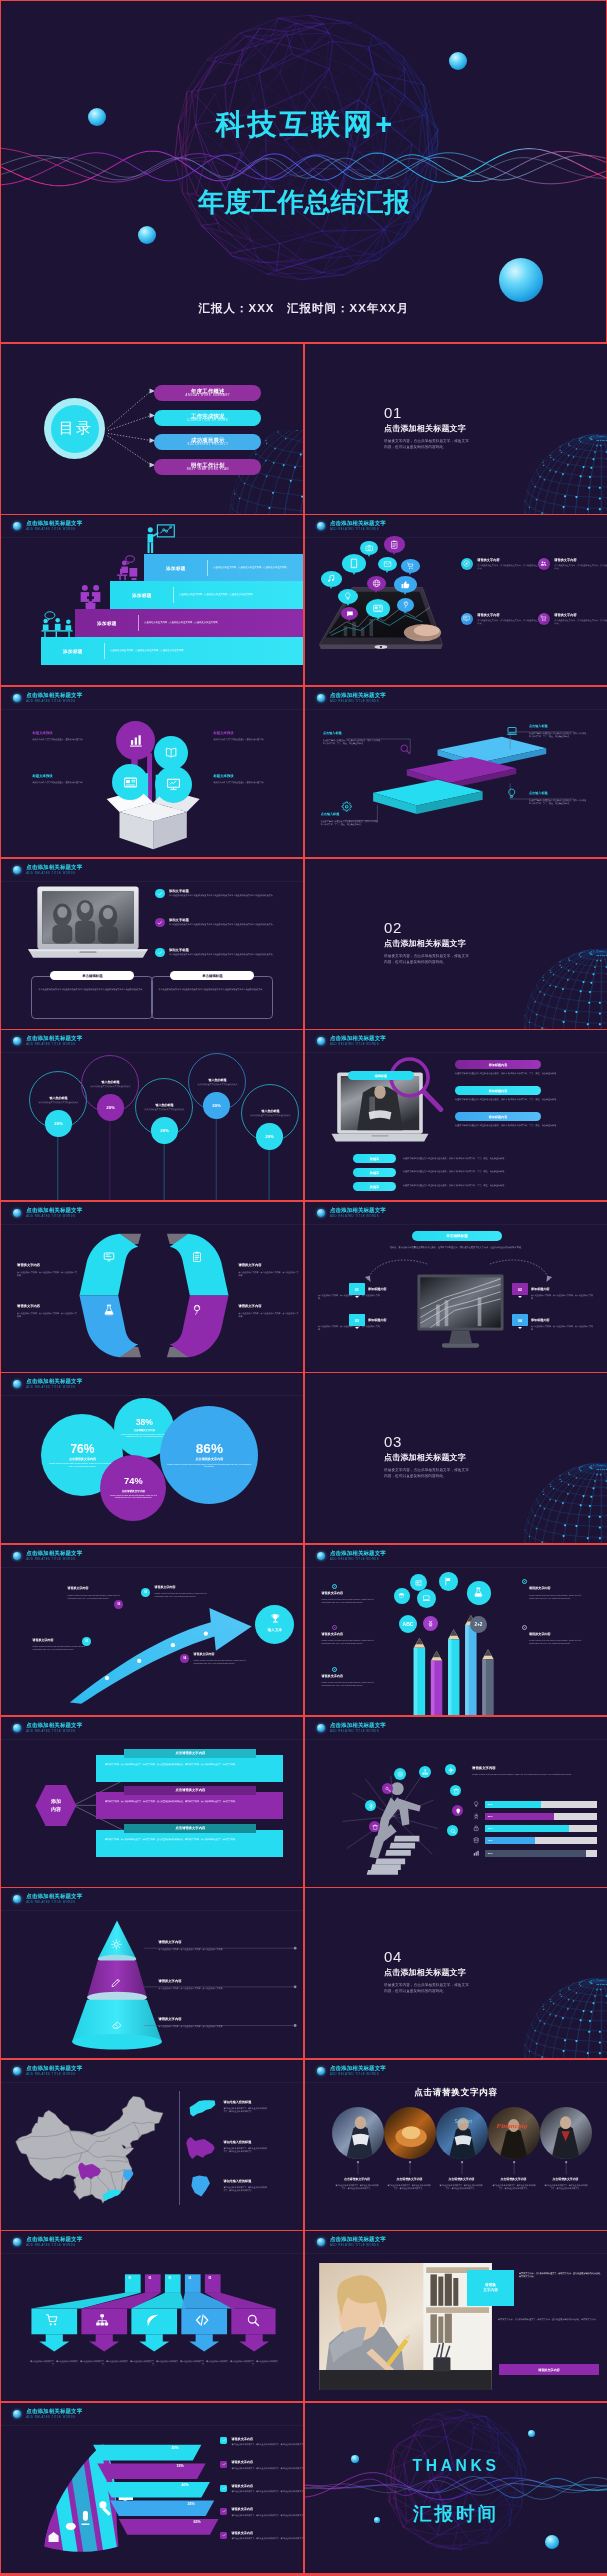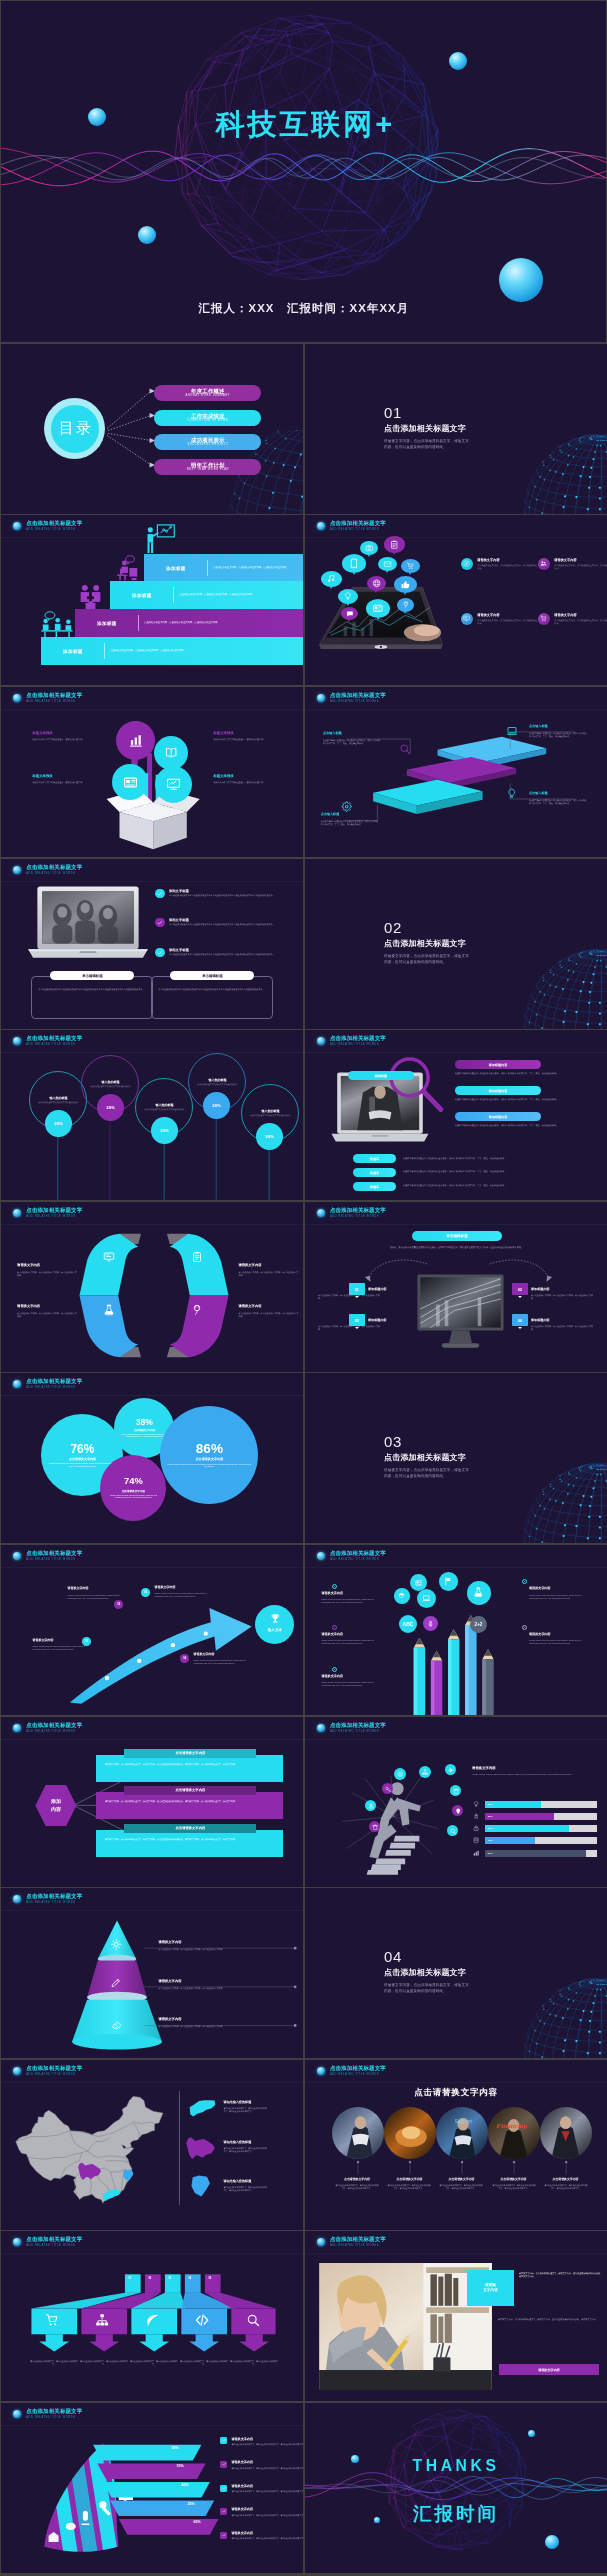--- a/index.html
+++ b/index.html
@@ -1,19 +1,19 @@
 <!DOCTYPE html>
 <html style="font-size:11.4px"><head>
 <meta charset="utf-8">
 <title>PPT Template Preview</title>
 <style>
 *{box-sizing:border-box;margin:0;padding:0}
 html,body{width:608px;height:2576px;background:#dedce0;}
 body{font-family:"Liberation Sans",sans-serif;}
-#page{position:relative;width:608px;height:2576px;background:#404040;overflow:hidden;}
+#page{position:relative;width:608px;height:2576px;background:#ef4444;overflow:hidden;}
 .slide{position:absolute;background:#1d1435;overflow:hidden;}
 .sl{width:302px;height:170px}
 .cover{left:1.4px;top:1.4px;width:605px;height:341px}
 .abs{position:absolute}
 
 
 .c-title{position:absolute;left:0;top:107px;width:605px;text-align:center;font-size:29px;font-weight:bold;color:#2ce0f5;letter-spacing:2.9px;line-height:33px;text-indent:2.9px;}
 .c-sub{position:absolute;left:0;top:187px;width:605px;text-align:center;font-size:26.5px;font-weight:bold;color:#2ce0f5;letter-spacing:0px;line-height:29px;}
 .c-foot{position:absolute;left:0;top:301px;width:605px;text-align:center;font-size:11.4px;font-weight:bold;color:#eceaf4;letter-spacing:1.1px;line-height:13.6px;}
 .orb{position:absolute;border-radius:50%;background:radial-gradient(circle at 36% 30%,#d8f6ff 0%,#68d8f8 30%,#25a8e8 65%,#0d63a8 100%);}
@@ -261,20 +261,21 @@
         <path d="M0.0 257.1L6.0 256.5L12.1 255.6L18.1 254.4L24.2 252.9L30.2 251.1L36.3 249.0L42.3 246.6L48.3 244.1L54.4 241.3L60.4 238.4L66.5 235.4L72.5 232.3L78.6 229.3L84.6 226.3L90.6 223.5L96.7 220.8L102.7 218.4L108.8 216.3L114.8 214.6L120.9 213.4L126.9 212.6L132.9 212.3L139.0 212.6L145.0 213.4L151.1 214.8L157.1 216.7L163.2 219.1L169.2 221.9L175.2 225.1L181.3 228.6L187.3 232.3L193.4 235.9L199.4 239.5L205.5 242.9L211.5 245.9L217.5 248.4L223.6 250.2L229.6 251.3L235.7 251.6L241.7 251.0L247.8 249.6L253.8 247.3L259.8 244.2L265.9 240.6L271.9 236.5L278.0 232.2L284.0 227.9L290.1 223.9L296.1 220.5L302.1 217.8L308.2 216.1L314.2 215.6L320.3 216.3L326.3 218.3L332.4 221.3L338.4 225.3L344.4 229.9L350.5 234.8L356.5 239.6L362.6 243.8L368.6 247.1L374.7 249.1L380.7 249.7L386.7 248.7L392.8 246.2L398.8 242.4L404.9 237.6L410.9 232.4L417.0 227.2L423.0 222.7L429.0 219.1L435.1 217.0L441.1 216.5L447.2 217.6L453.2 220.3L459.3 224.2L465.3 228.9L471.3 234.0L477.4 238.9L483.4 243.3L489.5 246.8L495.5 249.1L501.6 250.0L507.6 249.5L513.6 247.8L519.7 244.9L525.7 241.1L531.8 236.8L537.8 232.2L543.9 227.7L549.9 223.6L555.9 220.1L562.0 217.4L568.0 215.7L574.1 215.0L580.1 215.4L586.2 216.6L592.2 218.8L598.2 221.7L604.3 225.1L610.3 228.9L616.4 232.8L622.4 236.8L628.5 240.5L634.5 243.9L640.5 246.9L646.6 249.3L652.6 251.1L658.7 252.2L664.7 252.6L670.8 252.4L676.8 251.5L682.8 250.0L688.9 248.1L694.9 245.6L701.0 242.8L707.0 239.8L713.1 236.5L719.1 233.2L725.1 229.9L731.2 226.7L737.2 223.6L743.3 220.8L749.3 218.2L755.4 216.0L761.4 214.1L767.4 212.6L773.5 211.5L779.5 210.8L785.6 210.5L791.6 210.6L797.7 211.1L803.7 212.0L809.7 213.2L815.8 214.7L821.8 216.5L827.9 218.6L833.9 220.8L840.0 223.2L846.0 225.8" stroke="url(#wg2)" stroke-width="1.3" stroke-opacity="0.92" fill="none" stroke-linejoin="round"></path>
         <path d="M0.0 229.1L6.0 226.8L12.1 224.6L18.1 222.6L24.2 220.7L30.2 219.2L36.3 217.9L42.3 216.9L48.3 216.3L54.4 216.1L60.4 216.3L66.5 216.8L72.5 217.8L78.6 219.2L84.6 221.0L90.6 223.2L96.7 225.6L102.7 228.3L108.8 231.1L114.8 234.1L120.9 237.1L126.9 240.0L132.9 242.7L139.0 245.1L145.0 247.2L151.1 248.7L157.1 249.8L163.2 250.2L169.2 250.0L175.2 249.2L181.3 247.6L187.3 245.5L193.4 242.8L199.4 239.7L205.5 236.2L211.5 232.7L217.5 229.2L223.6 225.9L229.6 223.0L235.7 220.8L241.7 219.3L247.8 218.8L253.8 219.2L259.8 220.6L265.9 222.9L271.9 226.1L278.0 229.8L284.0 233.9L290.1 238.1L296.1 241.9L302.1 245.1L308.2 247.4L314.2 248.5L320.3 248.3L326.3 246.7L332.4 243.9L338.4 240.1L344.4 235.6L350.5 230.9L356.5 226.6L362.6 223.0L368.6 220.6L374.7 219.8L380.7 220.7L386.7 223.1L392.8 227.0L398.8 231.7L404.9 236.7L410.9 241.4L417.0 245.2L423.0 247.5L429.0 248.0L435.1 246.7L441.1 243.8L447.2 239.6L453.2 234.7L459.3 229.7L465.3 225.4L471.3 222.0L477.4 220.1L483.4 219.8L489.5 221.2L495.5 223.9L501.6 227.7L507.6 232.1L513.6 236.7L519.7 241.0L525.7 244.5L531.8 247.1L537.8 248.5L543.9 248.5L549.9 247.4L555.9 245.1L562.0 242.0L568.0 238.2L574.1 234.2L580.1 230.2L586.2 226.5L592.2 223.3L598.2 220.9L604.3 219.3L610.3 218.6L616.4 218.9L622.4 220.0L628.5 221.9L634.5 224.5L640.5 227.5L646.6 230.8L652.6 234.3L658.7 237.7L664.7 240.9L670.8 243.8L676.8 246.3L682.8 248.2L688.9 249.6L694.9 250.3L701.0 250.5L707.0 250.0L713.1 249.0L719.1 247.5L725.1 245.5L731.2 243.2L737.2 240.7L743.3 237.9L749.3 235.1L755.4 232.2L761.4 229.4L767.4 226.7L773.5 224.2L779.5 222.0L785.6 220.1L791.6 218.5L797.7 217.2L803.7 216.3L809.7 215.8L815.8 215.7L821.8 215.9L827.9 216.5L833.9 217.4L840.0 218.6L846.0 220.0" stroke="url(#wg3)" stroke-width="1.1" stroke-opacity="0.72" fill="none" stroke-linejoin="round"></path>
         <path d="M0.0 206.0L6.0 206.7L12.1 207.7L18.1 208.8L24.2 210.2L30.2 211.7L36.3 213.5L42.3 215.4L48.3 217.5L54.4 219.7L60.4 222.1L66.5 224.5L72.5 227.1L78.6 229.7L84.6 232.3L90.6 234.9L96.7 237.5L102.7 240.0L108.8 242.4L114.8 244.7L120.9 246.8L126.9 248.6L132.9 250.2L139.0 251.5L145.0 252.5L151.1 253.1L157.1 253.3L163.2 253.2L169.2 252.6L175.2 251.6L181.3 250.3L187.3 248.5L193.4 246.4L199.4 244.0L205.5 241.2L211.5 238.3L217.5 235.1L223.6 231.9L229.6 228.7L235.7 225.6L241.7 222.6L247.8 219.9L253.8 217.6L259.8 215.7L265.9 214.3L271.9 213.6L278.0 213.5L284.0 214.0L290.1 215.3L296.1 217.2L302.1 219.7L308.2 222.7L314.2 226.1L320.3 229.8L326.3 233.6L332.4 237.3L338.4 240.8L344.4 243.9L350.5 246.4L356.5 248.2L362.6 249.1L368.6 249.1L374.7 248.1L380.7 246.2L386.7 243.5L392.8 240.0L398.8 236.1L404.9 232.0L410.9 227.8L417.0 223.9L423.0 220.4L429.0 217.8L435.1 216.0L441.1 215.2L447.2 215.4L453.2 216.7L459.3 218.9L465.3 221.8L471.3 225.3L477.4 229.2L483.4 233.3L489.5 237.2L495.5 240.9L501.6 244.1L507.6 246.6L513.6 248.5L519.7 249.5L525.7 249.8L531.8 249.2L537.8 247.9L543.9 245.9L549.9 243.3L555.9 240.3L562.0 237.0L568.0 233.6L574.1 230.0L580.1 226.6L586.2 223.4L592.2 220.4L598.2 217.8L604.3 215.7L610.3 214.1L616.4 212.9L622.4 212.4L628.5 212.3L634.5 212.7L640.5 213.7L646.6 215.0L652.6 216.8L658.7 218.9L664.7 221.3L670.8 223.9L676.8 226.6L682.8 229.5L688.9 232.4L694.9 235.3L701.0 238.2L707.0 240.9L713.1 243.5L719.1 245.9L725.1 248.0L731.2 250.0L737.2 251.6L743.3 253.0L749.3 254.1L755.4 255.0L761.4 255.5L767.4 255.7L773.5 255.6L779.5 255.3L785.6 254.7L791.6 253.8L797.7 252.7L803.7 251.4L809.7 249.9L815.8 248.3L821.8 246.4L827.9 244.5L833.9 242.4L840.0 240.2L846.0 238.0" stroke="url(#wg4)" stroke-width="1.2" stroke-opacity="0.85" fill="none" stroke-linejoin="round"></path>
         <path d="M0.0 242.6L6.0 240.8L12.1 238.8L18.1 236.7L24.2 234.4L30.2 232.1L36.3 229.8L42.3 227.6L48.3 225.5L54.4 223.6L60.4 221.9L66.5 220.6L72.5 219.6L78.6 219.0L84.6 218.8L90.6 219.1L96.7 219.9L102.7 221.1L108.8 222.8L114.8 224.8L120.9 227.2L126.9 229.8L132.9 232.6L139.0 235.4L145.0 238.2L151.1 240.7L157.1 242.9L163.2 244.7L169.2 245.9L175.2 246.4L181.3 246.2L187.3 245.4L193.4 243.8L199.4 241.5L205.5 238.8L211.5 235.6L217.5 232.2L223.6 228.9L229.6 225.8L235.7 223.2L241.7 221.3L247.8 220.2L253.8 220.2L259.8 221.2L265.9 223.1L271.9 226.0L278.0 229.5L284.0 233.4L290.1 237.3L296.1 240.8L302.1 243.5L308.2 245.2L314.2 245.6L320.3 244.6L326.3 242.2L332.4 238.8L338.4 234.6L344.4 230.2L350.5 226.1L356.5 222.9L362.6 221.0L368.6 220.7L374.7 222.1L380.7 225.1L386.7 229.3L392.8 234.0L398.8 238.6L404.9 242.4L410.9 244.7L417.0 245.3L423.0 243.8L429.0 240.7L435.1 236.4L441.1 231.6L447.2 227.0L453.2 223.3L459.3 221.1L465.3 220.7L471.3 222.0L477.4 224.9L483.4 228.9L489.5 233.4L495.5 237.8L501.6 241.6L507.6 244.2L513.6 245.5L519.7 245.2L525.7 243.5L531.8 240.7L537.8 237.0L543.9 233.0L549.9 229.0L555.9 225.4L562.0 222.6L568.0 220.8L574.1 220.2L580.1 220.7L586.2 222.2L592.2 224.6L598.2 227.7L604.3 231.1L610.3 234.7L616.4 238.1L622.4 241.1L628.5 243.5L634.5 245.2L640.5 246.1L646.6 246.2L652.6 245.5L658.7 244.1L664.7 242.1L670.8 239.6L676.8 236.8L682.8 233.8L688.9 230.8L694.9 227.9L701.0 225.4L707.0 223.1L713.1 221.3L719.1 220.0L725.1 219.3L731.2 219.1L737.2 219.4L743.3 220.2L749.3 221.5L755.4 223.1L761.4 225.1L767.4 227.3L773.5 229.6L779.5 232.1L785.6 234.5L791.6 236.9L797.7 239.2L803.7 241.3L809.7 243.1L815.8 244.7L821.8 246.0L827.9 247.0L833.9 247.6L840.0 247.9L846.0 247.9" stroke="url(#wg5)" stroke-width="1.0" stroke-opacity="0.58" fill="none" stroke-linejoin="round"></path>
   </svg>
   <div class="orb" style="left:87px;top:107px;width:18px;height:18px"></div>
   <div class="orb" style="left:448px;top:51px;width:18px;height:18px"></div>
   <div class="orb" style="left:137px;top:225px;width:18px;height:18px"></div>
   <div class="orb" style="left:498px;top:257px;width:44px;height:44px"></div>
   <div class="c-title">科技互联网+</div>
+  <div class="c-sub">年度工作总结汇报</div>
   <div class="c-foot">汇报人：XXX　汇报时间：XX年XX月</div>
 </div>
 
 <div class="slide sl" style="left:1.4px;top:344px">
   <svg class="abs" style="left:175px;top:86px" width="127" height="84" viewBox="0 0 178 118">
         <path d="M78 131L76 128L75 125M77 131L78 121L79 112L80 102L82 93L85 83L89 74L93 65L97 57L102 48L108 40L114 33L121 26L128 19L135 12L143 6L151 1L160 -4L168 -8L178 -12M75 125L75 115L76 106L78 96L80 87L83 78L86 69L90 60L95 52L100 44L106 36L112 28L119 21L126 15L134 9L142 3L150 -2L159 -6L168 -10L177 -14M102 39L108 31L114 24L121 17L128 11L135 5L143 0L151 -5L160 -9L168 -12M147 -3L155 -7L163 -11" fill="none" stroke="#1c7ad0" stroke-opacity="0.25" stroke-width="0.55"></path>
         <path d="M143 131L131 129L120 127L110 125L102 122L94 119L88 117L83 114L79 110L77 107L77 104M183 114L170 113L157 111L145 110L134 108L123 106L114 104L105 101L98 99L92 96L87 93L84 90L82 87L81 84M185 93L173 92L161 90L149 89L138 87L129 85L120 83L112 81L105 78L99 76L94 73L91 70L89 67L89 64L89 61M188 72L177 71L166 70L155 69L145 67L136 65L127 63L120 61L114 59L108 56L104 54L101 51L99 49L99 46L99 43M182 52L172 51L162 50L153 48L145 47L137 45L131 43L125 41L120 39L117 36L114 34L112 32L112 29L112 27L114 24M187 34L179 33L170 32L163 31L156 30L149 28L143 26L138 24L134 23L131 21L129 19L127 16L127 14L127 12L129 10M187 17L180 17L174 16L168 14L162 13L158 12L153 10L150 9L147 7L145 5L144 4L144 2L144 0L145 -2L147 -3L150 -5M190 3L185 2L181 1L177 0L173 -1L170 -2L167 -3L165 -4L164 -6L163 -7L163 -8L163 -9L164 -11L165 -12L167 -13M190 -10L188 -11L186 -12L185 -13L184 -14M129 131L130 121L132 111L134 102L136 92L139 83L141 74L145 65L149 56L153 47L157 39L161 31L166 24L171 17L177 11L182 5L188 -1M111 127L112 117L114 107L116 98L119 88L122 79L125 70L129 61L134 53L139 44L144 36L149 29L155 22L161 15L168 9L174 3L181 -2L188 -7M95 132L96 122L98 112L100 103L102 93L105 84L108 75L113 66L117 57L122 49L127 41L133 33L139 26L146 19L153 12L160 6L168 1L175 -4L183 -8L191 -12M84 127L85 117L87 107L89 98L92 89L95 79L99 70L103 62L108 53L113 45L119 37L125 29L132 22L139 16L147 10L155 4L163 -1L171 -6L180 -10L189 -13" fill="none" stroke="#1c7ad0" stroke-opacity="0.50" stroke-width="0.55"></path>
         <path d="M175 127L175 117L176 107L178 97L179 88L181 78L182 69L184 60L186 52L189 43L191 35M151 124L153 114L154 105L156 95L158 86L160 76L163 67L165 58L169 50L172 42L176 34L179 26L183 19L188 12L192 6" fill="none" stroke="#1c7ad0" stroke-opacity="0.75" stroke-width="0.55"></path>
         <path d="M88 64a0.7 0.7 0 1 0 0.01 0zM166 -13a0.7 0.7 0 1 0 0.01 0z" fill="#35c8f5" fill-opacity="0.33"></path>
         <path d="M98 46a0.7 0.7 0 1 0 0.01 0zM163 -11a0.7 0.7 0 1 0 0.01 0z" fill="#35c8f5" fill-opacity="0.67"></path>

